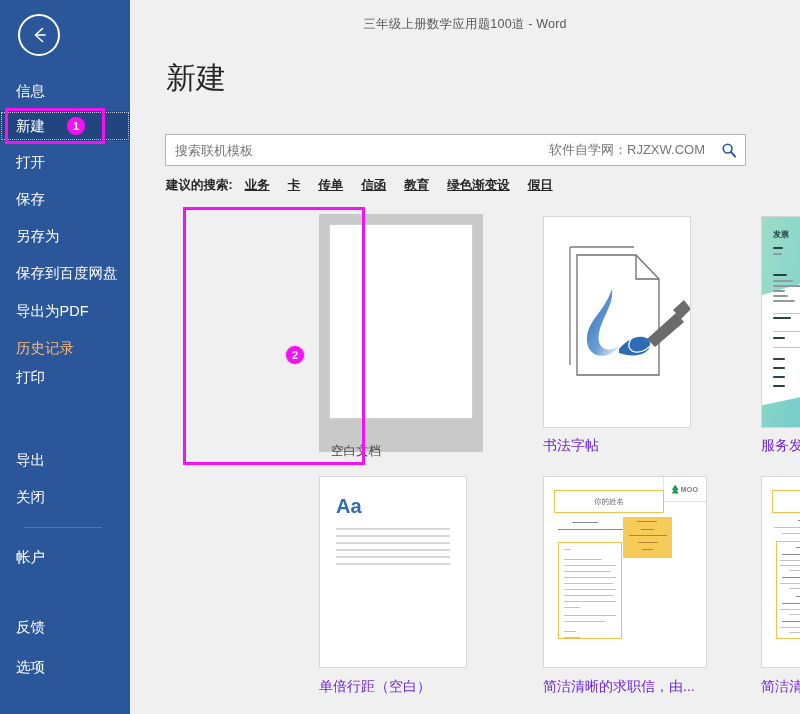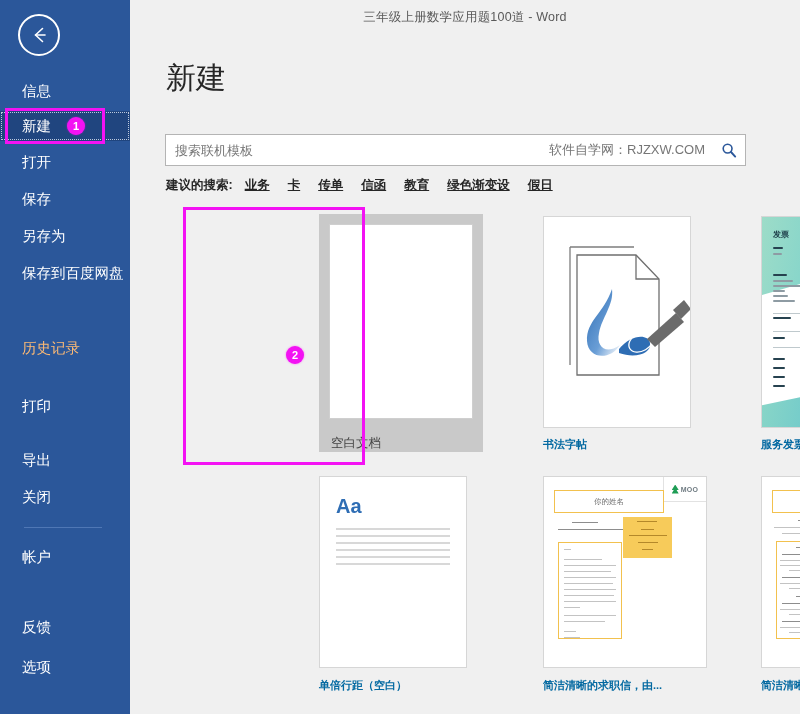--- a/index.html
+++ b/index.html
@@ -23,21 +23,21 @@
     border: 2px solid #ffffff;
     display: flex; align-items: center; justify-content: center;
     cursor: pointer;
   }
   #back-btn svg { display: block; }
 
   .nav-item {
     position: absolute; left: 0; width: 130px; height: 30px;
     display: flex; align-items: center;
     color: #ffffff; font-size: 14.5px;
-    padding-left: 22px;
+    padding-left: 16px;
     cursor: pointer;
     white-space: nowrap;
   }
   .nav-item.disabled { color: #fdba74; cursor: default; }
   .nav-item.selected {
     background: #20457f;
     outline: 1px dotted #bcc9dd;
     outline-offset: -2px;
   }
   .nav-sep {
@@ -59,22 +59,22 @@
     width: 18px; height: 18px;
     font-size: 11px; font-weight: bold;
     display: flex; align-items: center; justify-content: center;
     line-height: 1;
     box-shadow: 0 0 2px rgba(243,18,243,.6);
   }
 
   
   #content { position: absolute; left: 130px; top: 0; width: 670px; height: 714px; }
   #titlebar {
-    position: absolute; left: 0; top: 2px; width: 670px; height: 30px;
-    display: flex; align-items: center; justify-content: center;
+    position: absolute; left: 0; top: 16px; width: 670px; height: 30px;
+    display: flex; align-items: flex-start; justify-content: center;
   }
   #doc-title { font-size: 12.5px; color: #595959; letter-spacing: .2px; }
 
   #page-heading {
     position: absolute; left: 36px; top: 58px;
     font-size: 30px; color: #262626; font-weight: normal;
   }
 
   #search-row {
     position: absolute; left: 35px; top: 134px;
@@ -109,38 +109,37 @@
 
   
   #grid { position: absolute; left: 0; top: 205px; width: 670px; }
   .tile { position: absolute; cursor: pointer; }
   .thumb-wrap {
     position: absolute; left: 0; top: 0;
     background: #ffffff; border: 1px solid #d6d6d6;
     overflow: hidden;
   }
   .tile-label {
-    position: absolute; font-size: 11px; color: #0369a1;
+    position: absolute; font-size: 14px; color: #6d28d9;
     white-space: nowrap;
-    font-weight: bold;
   }
 
   
   #tile-blank {
     position: absolute; left: 189px; top: 9px;
     width: 164px; height: 238px;
     background: #c9c9c9;
     padding: 10px 10px 0 10px;
   }
   #tile-blank .page {
     width: 144px; height: 195px; background: #ffffff;
     border: 1px solid #cfcfcf;
   }
   #tile-blank .label {
-    margin-top: 16px; font-size: 12.5px; color: #444; padding-left: 2px;
+    margin-top: 24px; font-size: 12.5px; color: #444; padding-left: 2px;
   }
 
   
   .tpl-page { position: relative; width: 100%; height: 100%; background: #fff; }
 
   
   .inv { position: absolute; inset: 0; background: #ffffff; overflow: hidden; }
   .inv-top {
     position: absolute; left: 0; top: 0; width: 100%; height: 78px;
     background: linear-gradient(100deg, #9ddcc8 0%, #7fd3cb 45%, #49b7cf 100%);
@@ -201,24 +200,27 @@
       </div>
     <div class="nav-item" style="top:184px">
         <span>保存</span>
       </div>
     <div class="nav-item" style="top:221px">
         <span>另存为</span>
       </div>
     <div class="nav-item" style="top:258px">
         <span>保存到百度网盘</span>
       </div>
+    <div class="nav-item" style="top:296px">
+        <span>导出为PDF</span>
+      </div>
     <div class="nav-item disabled" style="top:333px">
         <span>历史记录</span>
       </div>
-    <div class="nav-item" style="top:391px">
+    <div class="nav-item" style="top:362px">
         <span>打印</span>
       </div>
     <div class="nav-item" style="top:445px">
         <span>导出</span>
       </div>
     <div class="nav-item" style="top:482px">
         <span>关闭</span>
       </div>
 
     <div class="nav-sep" style="top:527px"></div>

